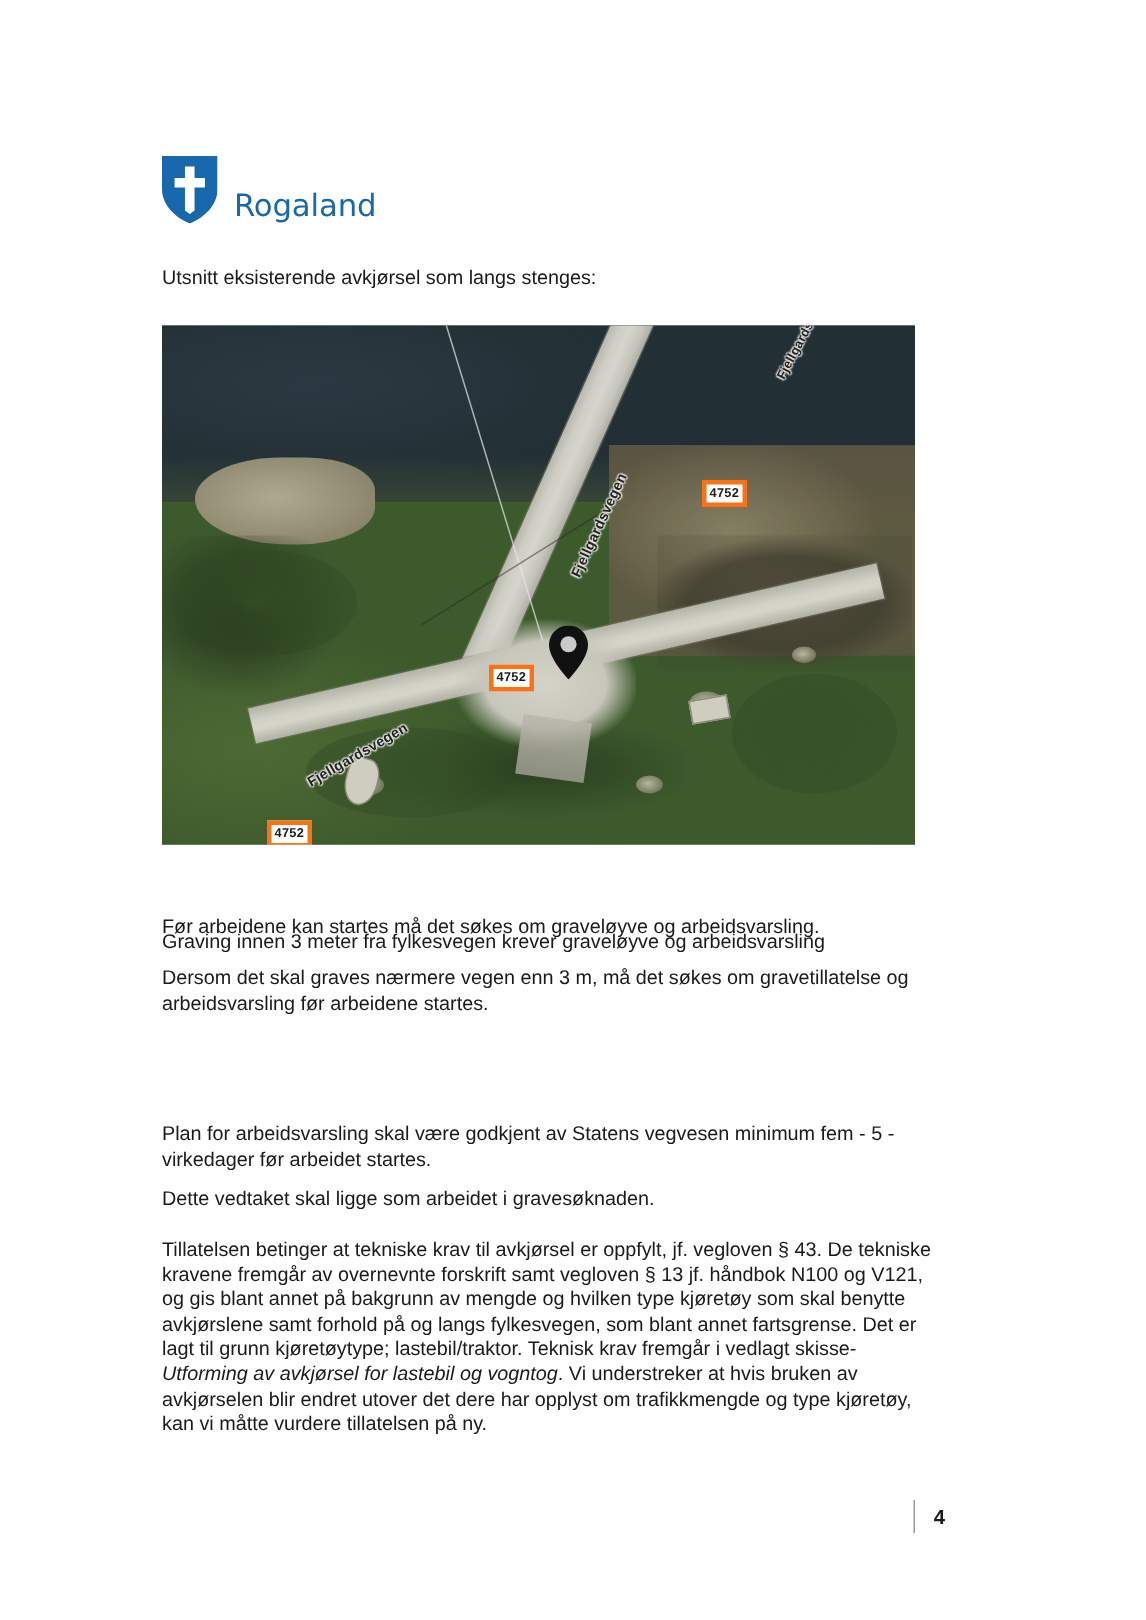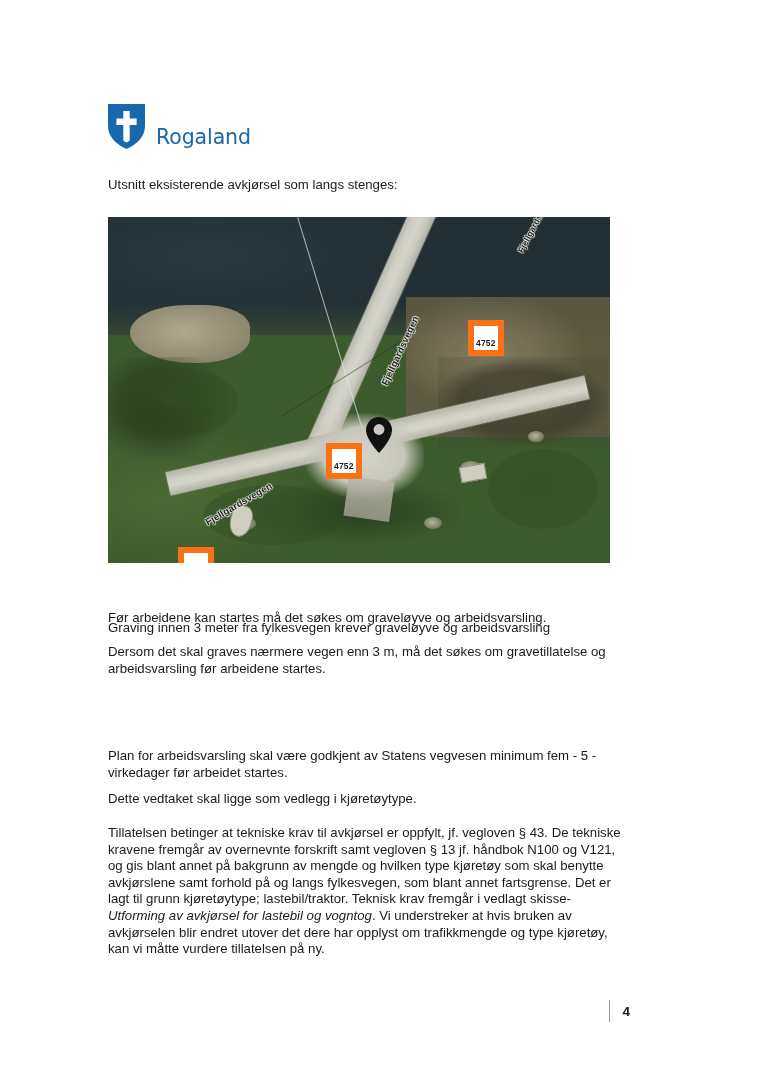--- a/index.html
+++ b/index.html
@@ -196,22 +196,22 @@
   }
 
   
   .road-badge {
     position: absolute;
     font-family: "Liberation Sans", sans-serif;
     font-size: 8.5px;
     font-weight: 700;
     color: #1b1b1b;
     background: #ffffff;
-    border: 6px solid #f97316;
-    padding: 12px 2px 1px 2px;
+    border: 3px solid #f97316;
+    padding: 0px 2px 1px 2px;
     line-height: 11px;
     letter-spacing: 0.2px;
     white-space: nowrap;
   }
   
   .road-name {
     position: absolute;
     font-family: "Liberation Sans", sans-serif;
     font-size: 9.5px;
     font-weight: 700;
@@ -329,21 +329,21 @@
   </div>
 
   <div class="doc-text p-head">Graving innen 3 meter fra fylkesvegen krever graveløyve og arbeidsvarsling</div>
   <div class="doc-text p-head-sub">Før arbeidene kan startes må det søkes om graveløyve og arbeidsvarsling.</div>
 
   <div class="doc-text p2">Dersom det skal graves nærmere vegen enn 3 m, må det søkes om gravetillatelse og arbeidsvarsling før arbeidene startes.</div>
 
 
   <div class="doc-text p4">Plan for arbeidsvarsling skal være godkjent av Statens vegvesen minimum fem - 5 - virkedager før arbeidet startes.</div>
 
-  <div class="doc-text p5">Dette vedtaket skal ligge som vedlegg i kjøretøytype.</div>
+  <div class="doc-text p5">Dette vedtaket skal ligge som arbeidet i gravesøknaden.</div>
 
   <div class="doc-text p6"><span>Tillatelsen betinger at tekniske krav til avkjørsel er oppfylt, jf. vegloven § 43. De tekniske kravene fremgår av overnevnte forskrift samt vegloven § 13 jf. håndbok N100 og V121, og gis blant annet på bakgrunn av mengde og hvilken type kjøretøy som skal benytte avkjørslene samt forhold på og langs fylkesvegen, som blant annet fartsgrense. Det er lagt til grunn kjøretøytype; lastebil/traktor. Teknisk krav fremgår i vedlagt skisse- </span><span class="italic">Utforming av avkjørsel for lastebil og vogntog</span><span>. Vi understreker at hvis bruken av avkjørselen blir endret utover det dere har opplyst om trafikkmengde og type kjøretøy, kan vi måtte vurdere tillatelsen på ny.</span></div>
 
   <div class="footer">
     <div class="footer-rule"></div>
     <div class="page-num">4</div>
   </div>
 
 </div>
 

